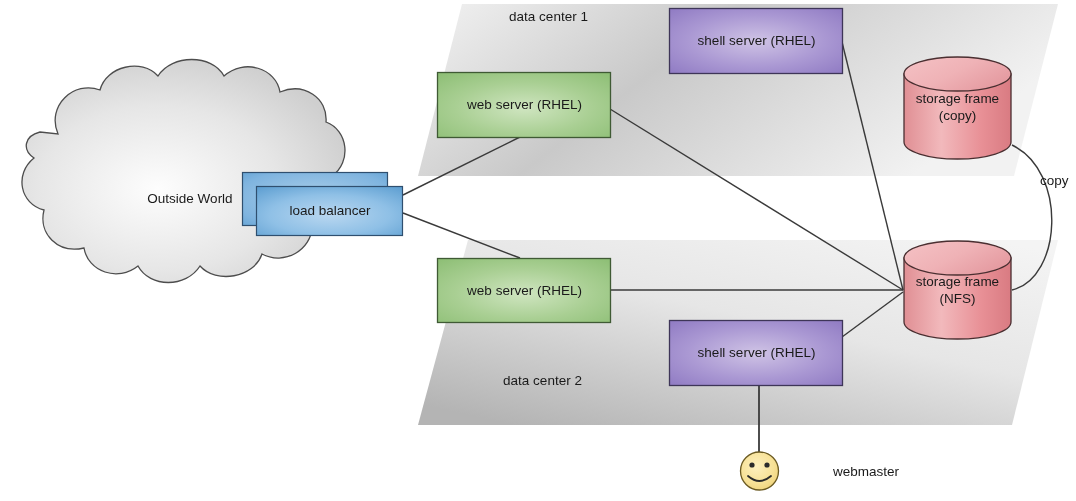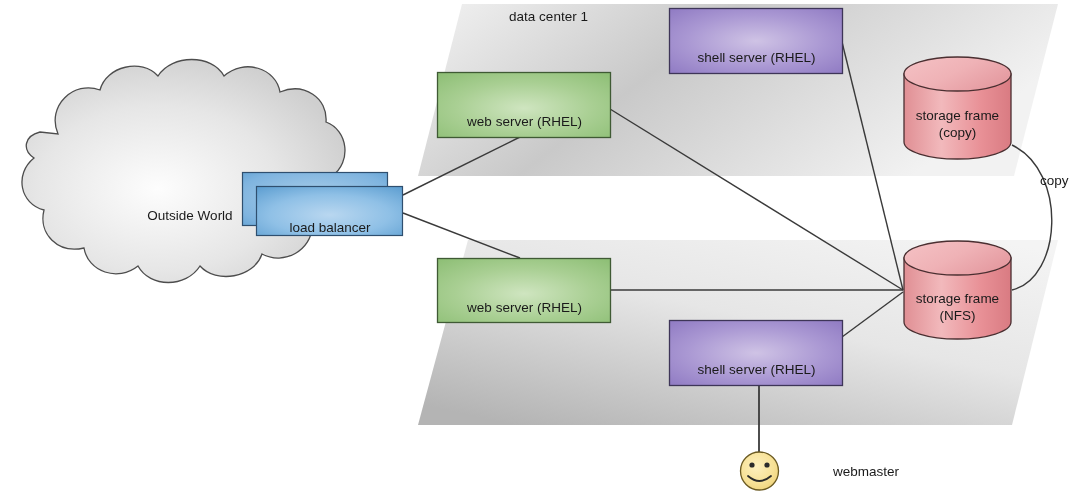--- a/index.html
+++ b/index.html
@@ -31,21 +31,20 @@
     position: absolute;
     display: flex;
     align-items: center;
     justify-content: center;
     text-align: center;
     font-size: 13.5px;
     color: #1a1a1a;
     line-height: 1.28;
     pointer-events: none;
     white-space: pre-line;
-    margin-top: 17px;
   }
   .zone-label {
     position: absolute;
     font-size: 13.5px;
     color: #1a1a1a;
     text-align: center;
     pointer-events: none;
   }
   .edge-label {
     position: absolute;
@@ -202,20 +201,21 @@
     <g>
       <circle cx="759.5" cy="471" r="19" fill="url(#gradSmiley)" stroke="#6b5a22" stroke-width="1.3"></circle>
       <circle cx="752" cy="465" r="2.6" fill="#2b2b2b"></circle>
       <circle cx="767" cy="465" r="2.6" fill="#2b2b2b"></circle>
       <path d="M 748 476 Q 759.5 486, 771 476" fill="none" stroke="#2b2b2b" stroke-width="1.8" stroke-linecap="round"></path>
     </g>
   </svg>
 
   <div class="zone-label" style="left:462px; top:9px; width:173px;">data center 1</div>
 
+  <div class="zone-label" style="left:456px; top:373px; width:173px;">data center 2</div>
 
   <div class="node-label" style="left:95px; top:182px; width:190px; height:34px;">Outside World</div>
 
   <div class="node-label" style="left:257px; top:187px; width:146px; height:48px;">load balancer</div>
 
   <div class="node-label" style="left:438px; top:73px; width:173px; height:64px;">web server (RHEL)</div>
 
   <div class="node-label" style="left:438px; top:259px; width:173px; height:63px;">web server (RHEL)</div>
 
   <div class="node-label" style="left:670px; top:9px; width:173px; height:64px;">shell server (RHEL)</div>

